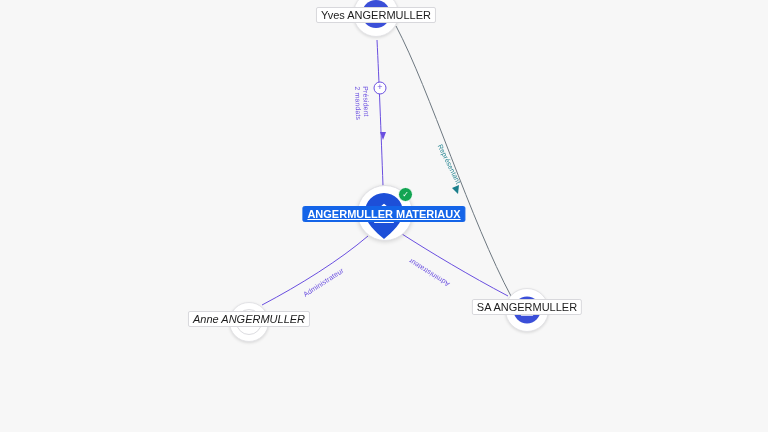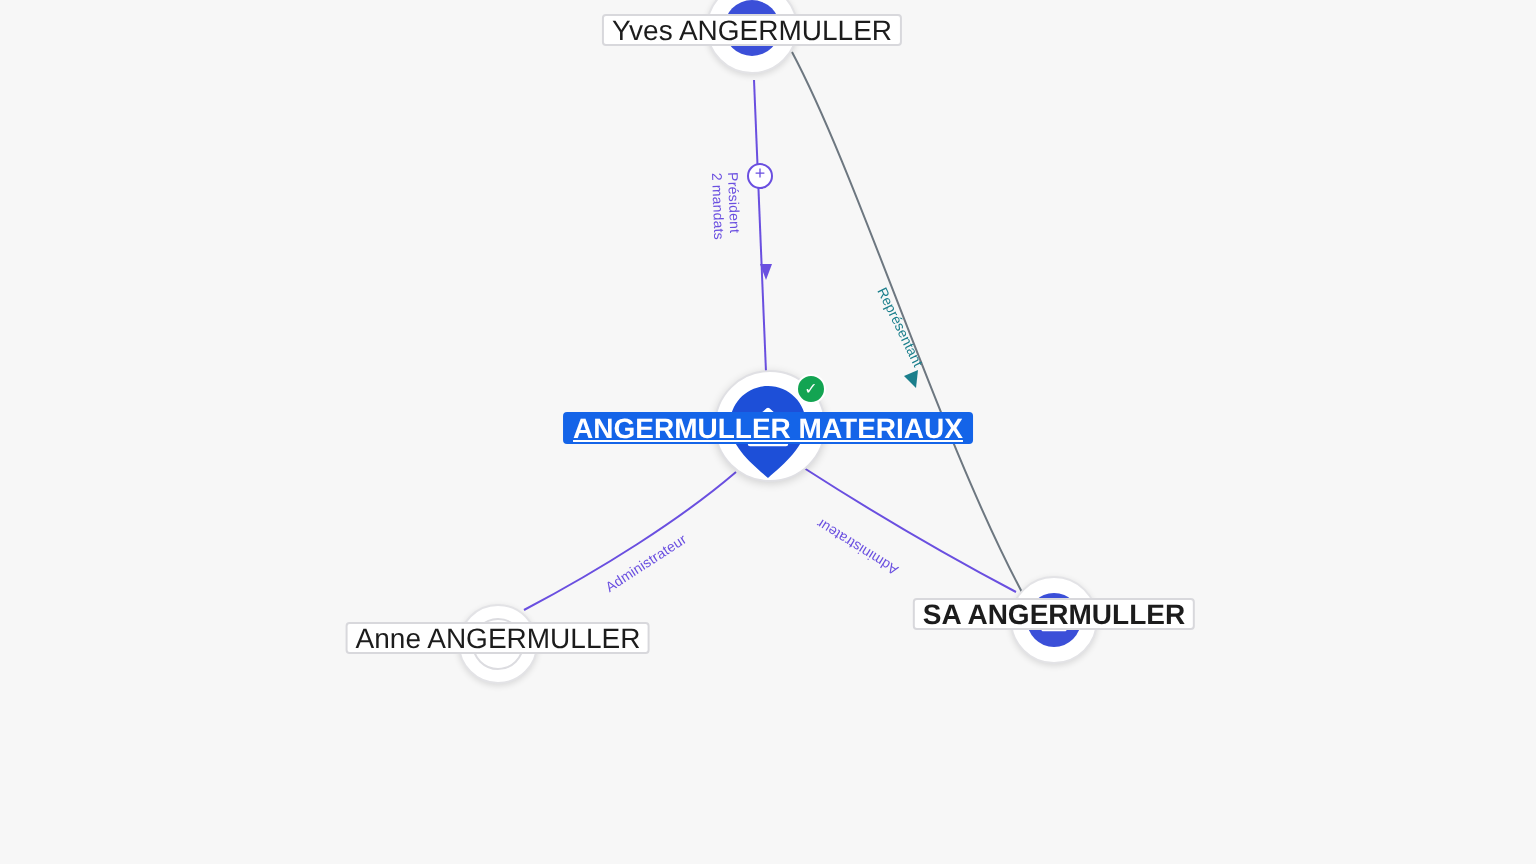--- a/index.html
+++ b/index.html
@@ -49,21 +49,21 @@
     background: #3b4fd8;
   }
   .avatar-circle.light {
     background: #ffffff;
   }
   .label {
     position: absolute;
     left: 50%;
     transform: translateX(-50%);
     white-space: nowrap;
-    font-size: 14px;
+    font-size: 11px;
     color: #1c1c1c;
     background: #ffffff;
     border: 1px solid #d8d8dc;
     border-radius: 2px;
     padding: 1px 4px;
     line-height: 12px;
   }
   .label.selected {
     background: #1464e8;
     color: #ffffff;
@@ -190,32 +190,32 @@
   </div>
 
   <div class="node" style="left:249px; top:322px; width:54px; height:54px;">
     <div class="halo" style="width:38px; height:38px;"></div>
     <div class="avatar-circle light" style="width:24px; height:24px; border:1px solid #dcdce0;">
       <svg width="14" height="14" viewBox="0 0 24 24" aria-hidden="true">
         <circle cx="12" cy="8" r="4" fill="#3b4fd8"></circle>
         <path d="M4 20c0-4.4 3.6-7 8-7s8 2.6 8 7z" fill="#3b4fd8"></path>
       </svg>
     </div>
-    <div class="label" style="top:16px;">Anne ANGERMULLER</div>
+    <div class="label" style="top:16px;font-style:italic;">Anne ANGERMULLER</div>
   </div>
 
   <div class="node" style="left:527px; top:310px; width:54px; height:54px;">
     <div class="halo" style="width:42px; height:42px;"></div>
     <div class="avatar-circle" style="width:27px; height:27px;">
       <svg width="15" height="15" viewBox="0 0 24 24" aria-hidden="true">
         <path d="M3 11 12 4l9 7v9H3z" fill="none" stroke="#ffffff" stroke-width="2" stroke-linejoin="round"></path>
         <rect x="9" y="13" width="6" height="7" fill="#ffffff"></rect>
       </svg>
     </div>
-    <div class="label" style="top:16px;font-weight:bold;">SA ANGERMULLER</div>
+    <div class="label" style="top:16px;">SA ANGERMULLER</div>
   </div>
 
   <div class="node" style="left:384px; top:212px; width:60px; height:60px;">
     <div class="pin-wrap">
       <div class="pin-outer"></div>
       <div class="pin-body">
         <svg width="40" height="48" viewBox="0 0 40 48" style="position:absolute; left:0; top:0;" aria-hidden="true">
           <path d="M20 1 C9.5 1 1 9.5 1 20 C1 31 12 40 20 47 C28 40 39 31 39 20 C39 9.5 30.5 1 20 1 Z" fill="#1d4fd8"></path>
           <g>
             <path d="M11 21 L20 13 L29 21 L29 30 L11 30 Z" fill="none" stroke="#ffffff" stroke-width="2.2" stroke-linejoin="round"></path>

